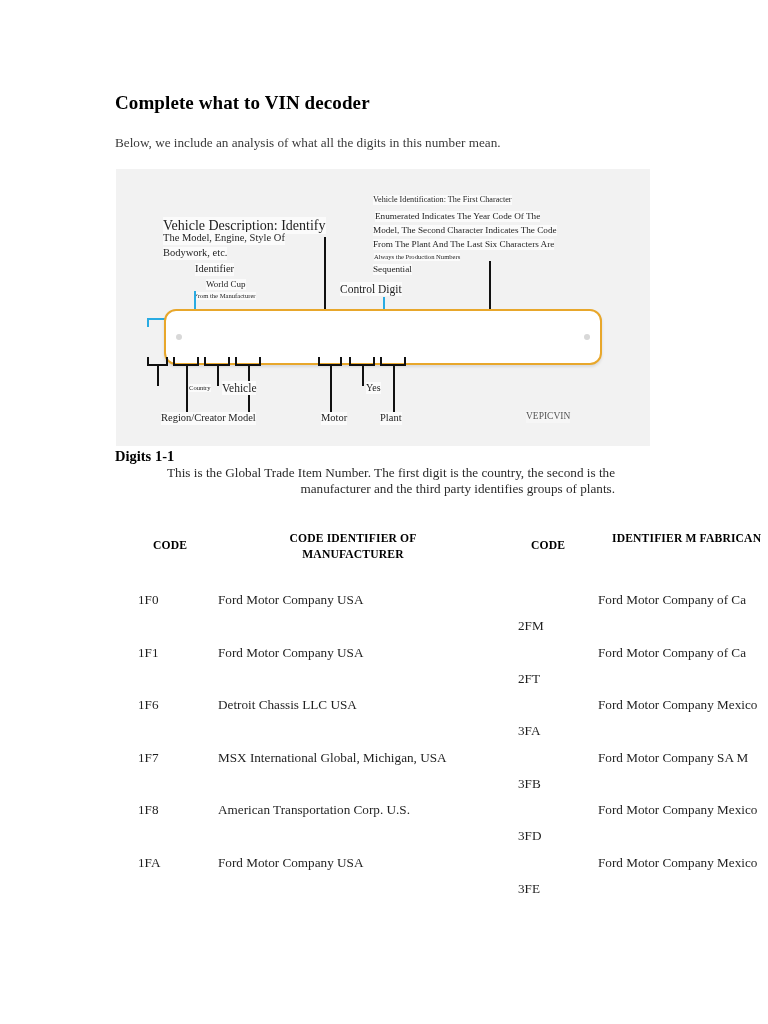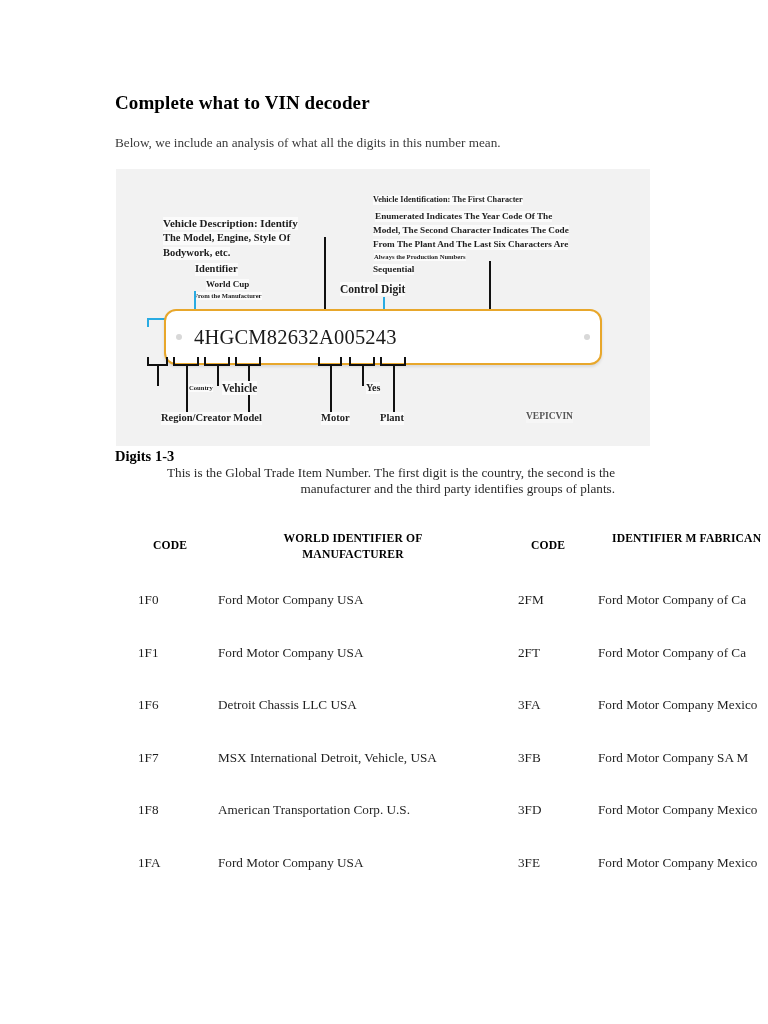--- a/index.html
+++ b/index.html
@@ -46,21 +46,20 @@
     width: 534px;
     height: 277px;
     background: #f2f2f2;
   }
   .ann {
     position: absolute;
     white-space: nowrap;
     color: #1d1d1d;
     background: #fbfbfb;
     line-height: 1.22;
-    font-weight: bold;
   }
 
   
   .vline {
     position: absolute;
     width: 2px;
     background: #111;
   }
   .vline.cyan { background: #29ABE2; width: 2px; }
 
@@ -177,32 +176,32 @@
   }
   .td {
     position: absolute;
     font-size: 13.2px;
     color: #1f1f1f;
     white-space: nowrap;
     top: 12px;
   }
   .td.code1 { left: 138px; }
   .td.name1 { left: 218px; }
-  .td.code2 { left: 518px; }
+  .td.code2 { left: 518px; margin-top: 26px; }
   .td.name2 { left: 598px; }
 </style>
 </head>
 <body>
 
 <div id="page-title">Complete what to VIN decoder</div>
 <div id="page-subtitle">Below, we include an analysis of what all the digits in this number mean.</div>
 
 <div id="diagram">
 
-  <div class="ann" style="left:47px; top:48px; font-size:11px;">Vehicle Description: Identify</div>
+  <div class="ann" style="left:47px; top:48px; font-size:14px;">Vehicle Description: Identify</div>
   <div class="ann" style="left:47px; top:63px; font-size:10.5px;">The Model, Engine, Style Of</div>
   <div class="ann" style="left:47px; top:78px; font-size:10.5px;">Bodywork, etc.</div>
 
   <div class="ann" style="left:79px; top:94px; font-size:10.5px;">Identifier</div>
   <div class="ann" style="left:90px; top:110px; font-size:9px;">World Cup</div>
   <div class="ann" style="left:78px; top:123px; font-size:6.6px;">From the Manufacturer</div>
 
   <div class="ann" style="left:224px; top:113px; font-size:11.5px;">Control Digit</div>
 
   <div class="ann" style="left:257px; top:26px; font-size:8.2px;">Vehicle Identification: The First Character</div>
@@ -218,21 +217,20 @@
   <div class="vline" style="left:373px; top:92px;  height:57px;"></div>
 
   <div class="tbracket cyan" style="left:31px;  top:149px; width:94px;"></div>
   <div class="tbracket" style="left:140px; top:149px; width:136px;"></div>
   <div class="tbracket cyan" style="left:253px; top:149px; width:28px;"></div>
   <div class="tbracket" style="left:289px; top:149px; width:176px;"></div>
 
   <div id="vin-plate">
     <span class="plate-dot left"></span>
     <span class="plate-dot right"></span>
-    <div id="vin-text">4HGCM82632A005243</div>
   </div>
 
   <div class="bbracket" style="left:31px;  top:188px; width:21px;"></div>
   <div class="bbracket" style="left:57px;  top:188px; width:26px;"></div>
   <div class="bbracket" style="left:88px;  top:188px; width:26px;"></div>
   <div class="bbracket" style="left:119px; top:188px; width:26px;"></div>
   <div class="bbracket" style="left:202px; top:188px; width:24px;"></div>
   <div class="bbracket" style="left:233px; top:188px; width:26px;"></div>
   <div class="bbracket" style="left:264px; top:188px; width:26px;"></div>
 
@@ -248,27 +246,27 @@
   <div class="ann" style="left:106px; top:212px; font-size:11.5px;">Vehicle</div>
   <div class="ann" style="left:250px; top:213px; font-size:10px;">Yes</div>
 
   <div class="ann" style="left:45px;  top:243px; font-size:10.5px;text-align:center;">Region/Creator Model</div>
   <div class="ann" style="left:205px; top:243px; font-size:10.5px;">Motor</div>
   <div class="ann" style="left:264px; top:243px; font-size:10.5px;">Plant</div>
 
   <div class="ann" style="left:410px; top:242px; font-size:9.5px; color:#555; background:#f6f6f6;">VEPICVIN</div>
 </div>
 
-<div id="digits-heading">Digits 1-3</div>
+<div id="digits-heading">Digits 1-1</div>
 <div id="digits-body">This is the Global Trade Item Number. The first digit is the country, the second is the manufacturer and the third party identifies groups of plants.</div>
 
 <div id="wmi-table">
   <div class="thead">
     <div class="th c-code1">CODE</div>
-    <div class="th c-name1">WORLD IDENTIFIER OF MANUFACTURER</div>
+    <div class="th c-name1">CODE IDENTIFIER OF MANUFACTURER</div>
     <div class="th c-code2">CODE</div>
     <div class="th c-name2">IDENTIFIER M FABRICAN</div>
   </div>
   <div id="table-body">
       <div class="trow">
         <div class="td code1">1F0</div>
         <div class="td name1">Ford Motor Company USA</div>
         <div class="td code2">2FM</div>
         <div class="td name2">Ford Motor Company of Ca</div>
       </div>
@@ -279,21 +277,21 @@
         <div class="td name2">Ford Motor Company of Ca</div>
       </div>
       <div class="trow">
         <div class="td code1">1F6</div>
         <div class="td name1">Detroit Chassis LLC USA</div>
         <div class="td code2">3FA</div>
         <div class="td name2">Ford Motor Company Mexico</div>
       </div>
       <div class="trow">
         <div class="td code1">1F7</div>
-        <div class="td name1">MSX International Detroit, Vehicle, USA</div>
+        <div class="td name1">MSX International Global, Michigan, USA</div>
         <div class="td code2">3FB</div>
         <div class="td name2">Ford Motor Company SA M</div>
       </div>
       <div class="trow">
         <div class="td code1">1F8</div>
         <div class="td name1">American Transportation Corp. U.S.</div>
         <div class="td code2">3FD</div>
         <div class="td name2">Ford Motor Company Mexico</div>
       </div>
       <div class="trow">

